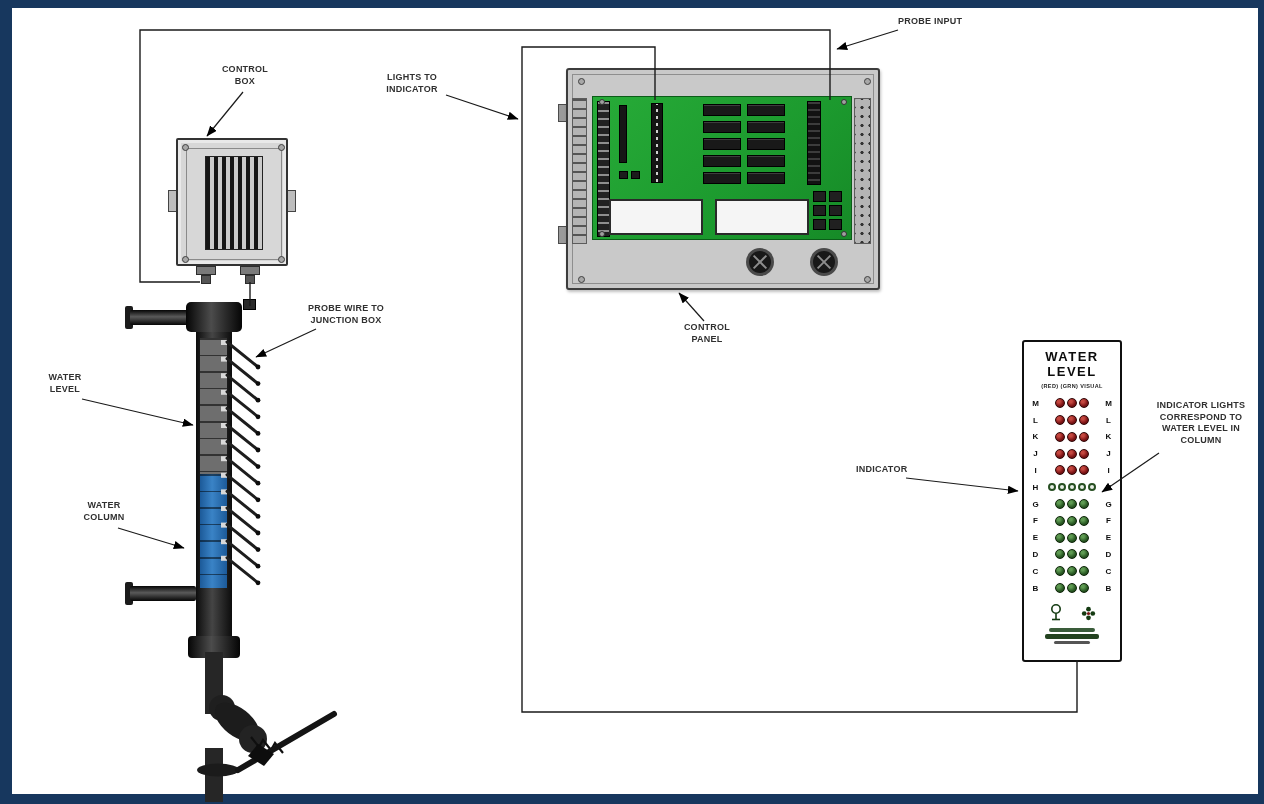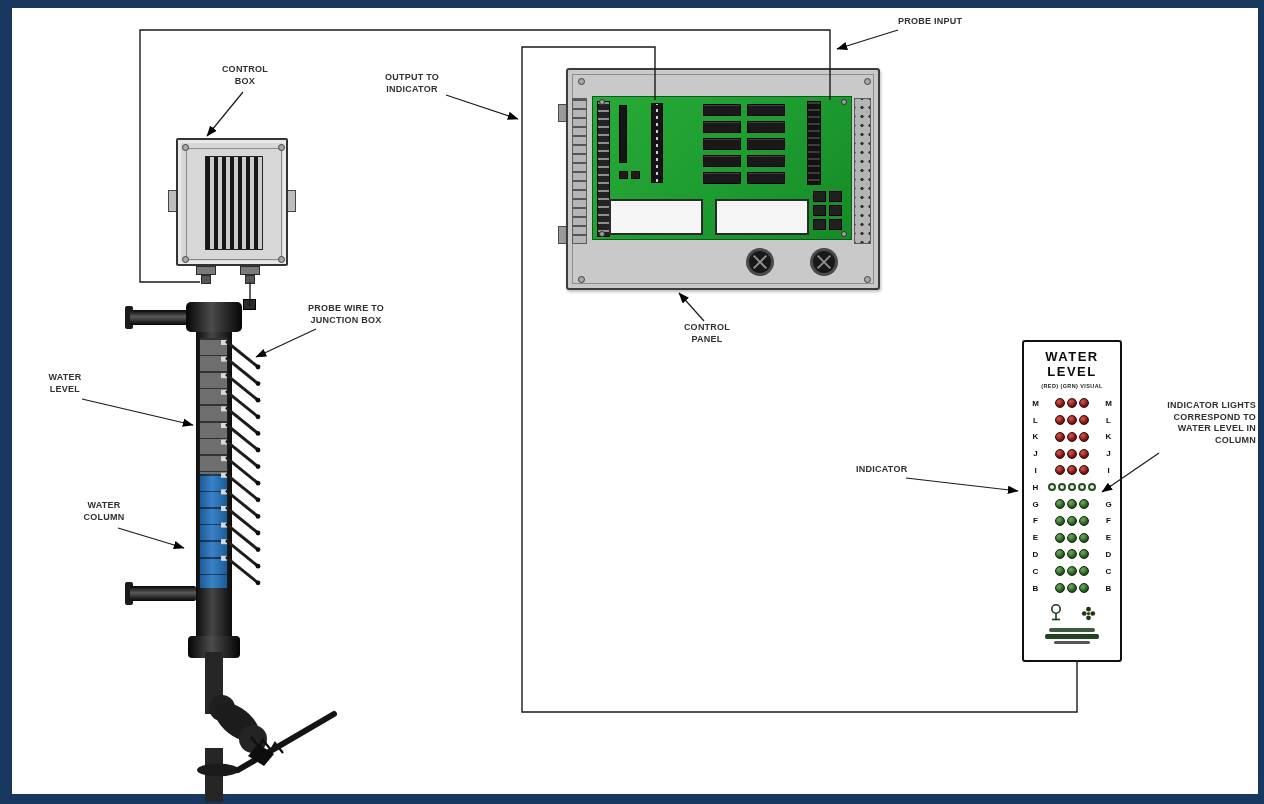--- a/index.html
+++ b/index.html
@@ -390,29 +390,29 @@
       <line x1="118" y1="528" x2="184" y2="548" marker-end="url(#arrow)"></line>
       <line x1="704" y1="321" x2="679" y2="293" marker-end="url(#arrow)"></line>
       <line x1="906" y1="478" x2="1018" y2="491" marker-end="url(#arrow)"></line>
       <line x1="1159" y1="453" x2="1102" y2="492" marker-end="url(#arrow)"></line>
     </g>
   </svg>
 
   <div class="lbl" style="left:205px;top:64px;width:80px;">CONTROL
 BOX</div>
   <div class="lbl left" style="left:898px;top:16px;width:90px;">PROBE INPUT</div>
-  <div class="lbl" style="left:372px;top:72px;width:80px;">OUTPUT TO
+  <div class="lbl" style="left:372px;top:72px;width:80px;">LIGHTS TO
 INDICATOR</div>
   <div class="lbl" style="left:296px;top:303px;width:100px;">PROBE WIRE TO
 JUNCTION BOX</div>
   <div class="lbl" style="left:30px;top:372px;width:70px;">WATER
 LEVEL</div>
   <div class="lbl" style="left:66px;top:500px;width:76px;">WATER
 COLUMN</div>
   <div class="lbl" style="left:672px;top:322px;width:70px;">CONTROL
 PANEL</div>
   <div class="lbl left" style="left:856px;top:464px;width:60px;">INDICATOR</div>
-  <div class="lbl" style="left:1146px;top:400px;width:110px;text-align:right;">INDICATOR LIGHTS
+  <div class="lbl" style="left:1146px;top:400px;width:110px;">INDICATOR LIGHTS
 CORRESPOND TO
 WATER LEVEL IN
 COLUMN</div>
 
 </div>
 
 </body></html>

